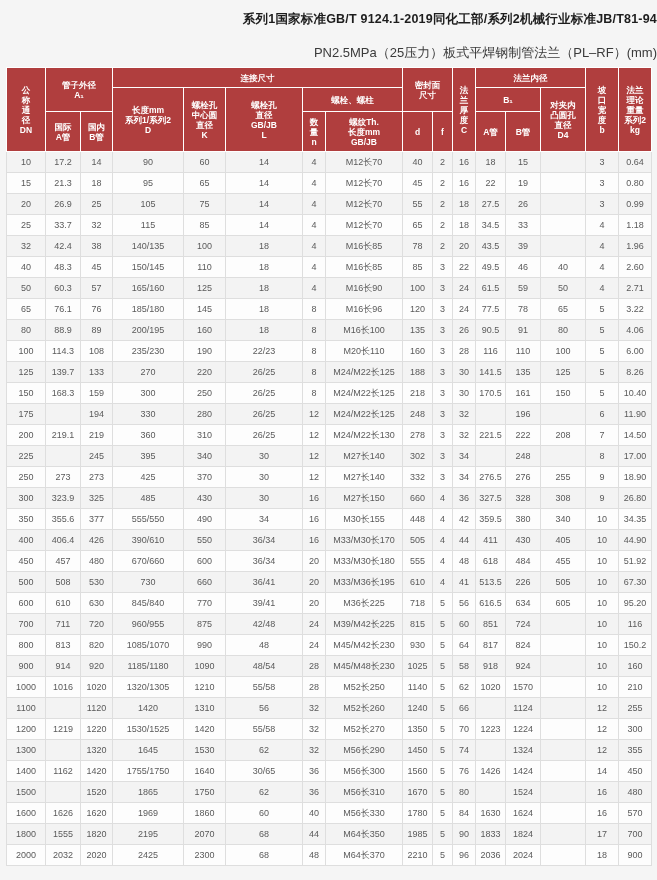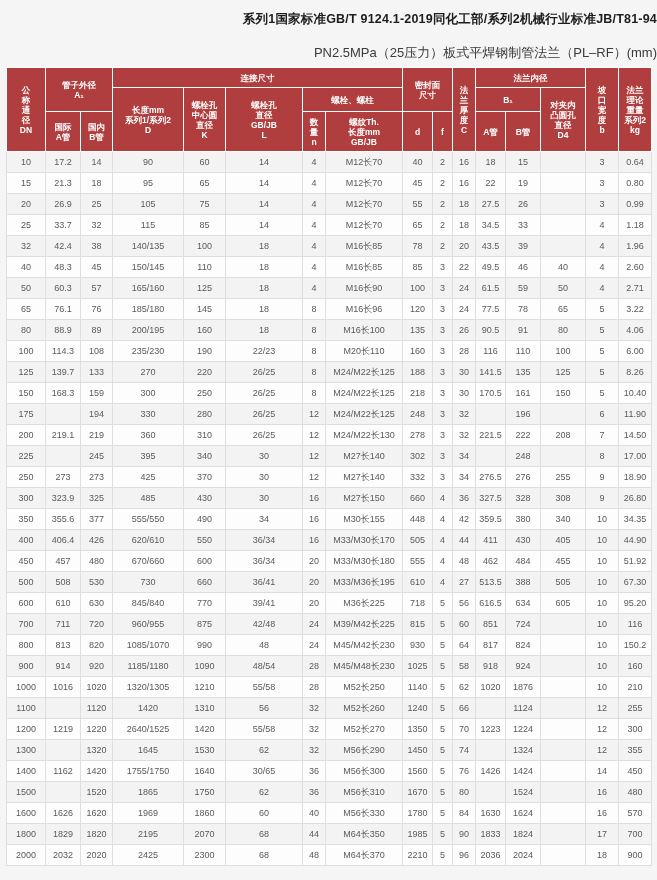--- a/index.html
+++ b/index.html
@@ -458,21 +458,21 @@
         <td>359.5</td>
         <td>380</td>
         <td>340</td>
         <td>10</td>
         <td>34.35</td>
       </tr>
       <tr>
         <td>400</td>
         <td>406.4</td>
         <td>426</td>
-        <td>620/610</td>
+        <td>390/610</td>
         <td>550</td>
         <td>36/34</td>
         <td>16</td>
         <td>M33/M30长170</td>
         <td>505</td>
         <td>4</td>
         <td>44</td>
         <td>411</td>
         <td>430</td>
         <td>405</td>
@@ -484,40 +484,40 @@
         <td>457</td>
         <td>480</td>
         <td>670/660</td>
         <td>600</td>
         <td>36/34</td>
         <td>20</td>
         <td>M33/M30长180</td>
         <td>555</td>
         <td>4</td>
         <td>48</td>
-        <td>462</td>
+        <td>618</td>
         <td>484</td>
         <td>455</td>
         <td>10</td>
         <td>51.92</td>
       </tr>
       <tr>
         <td>500</td>
         <td>508</td>
         <td>530</td>
         <td>730</td>
         <td>660</td>
         <td>36/41</td>
         <td>20</td>
         <td>M33/M36长195</td>
         <td>610</td>
         <td>4</td>
-        <td>27</td>
+        <td>41</td>
         <td>513.5</td>
-        <td>388</td>
+        <td>226</td>
         <td>505</td>
         <td>10</td>
         <td>67.30</td>
       </tr>
       <tr>
         <td>600</td>
         <td>610</td>
         <td>630</td>
         <td>845/840</td>
         <td>770</td>
@@ -593,21 +593,21 @@
         <td>1020</td>
         <td>1320/1305</td>
         <td>1210</td>
         <td>55/58</td>
         <td>28</td>
         <td>M52长250</td>
         <td>1140</td>
         <td>5</td>
         <td>62</td>
         <td>1020</td>
-        <td>1876</td>
+        <td>1570</td>
         <td></td>
         <td>10</td>
         <td>210</td>
       </tr>
       <tr>
         <td>1100</td>
         <td></td>
         <td>1120</td>
         <td>1420</td>
         <td>1310</td>
@@ -620,21 +620,21 @@
         <td></td>
         <td>1124</td>
         <td></td>
         <td>12</td>
         <td>255</td>
       </tr>
       <tr>
         <td>1200</td>
         <td>1219</td>
         <td>1220</td>
-        <td>2640/1525</td>
+        <td>1530/1525</td>
         <td>1420</td>
         <td>55/58</td>
         <td>32</td>
         <td>M52长270</td>
         <td>1350</td>
         <td>5</td>
         <td>70</td>
         <td>1223</td>
         <td>1224</td>
         <td></td>
@@ -708,21 +708,21 @@
         <td>5</td>
         <td>84</td>
         <td>1630</td>
         <td>1624</td>
         <td></td>
         <td>16</td>
         <td>570</td>
       </tr>
       <tr>
         <td>1800</td>
-        <td>1829</td>
+        <td>1555</td>
         <td>1820</td>
         <td>2195</td>
         <td>2070</td>
         <td>68</td>
         <td>44</td>
         <td>M64长350</td>
         <td>1985</td>
         <td>5</td>
         <td>90</td>
         <td>1833</td>

